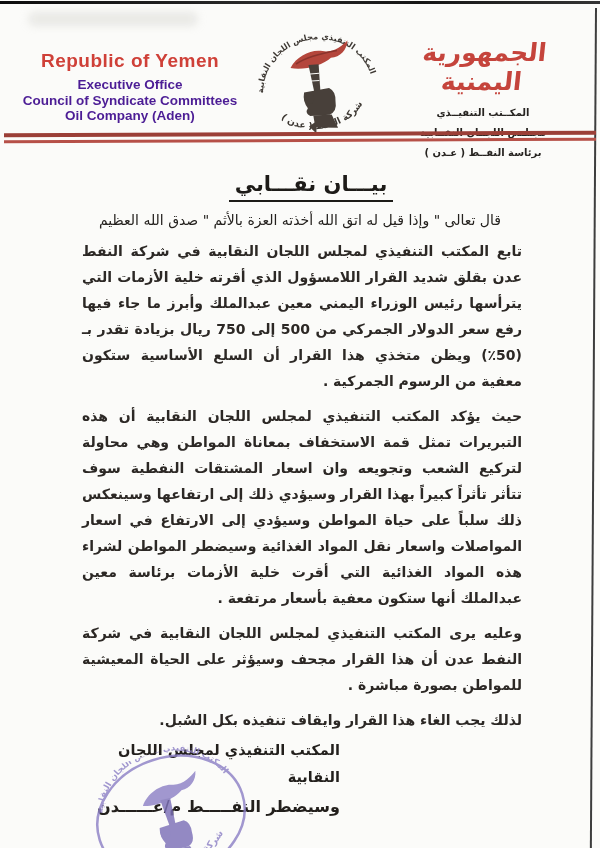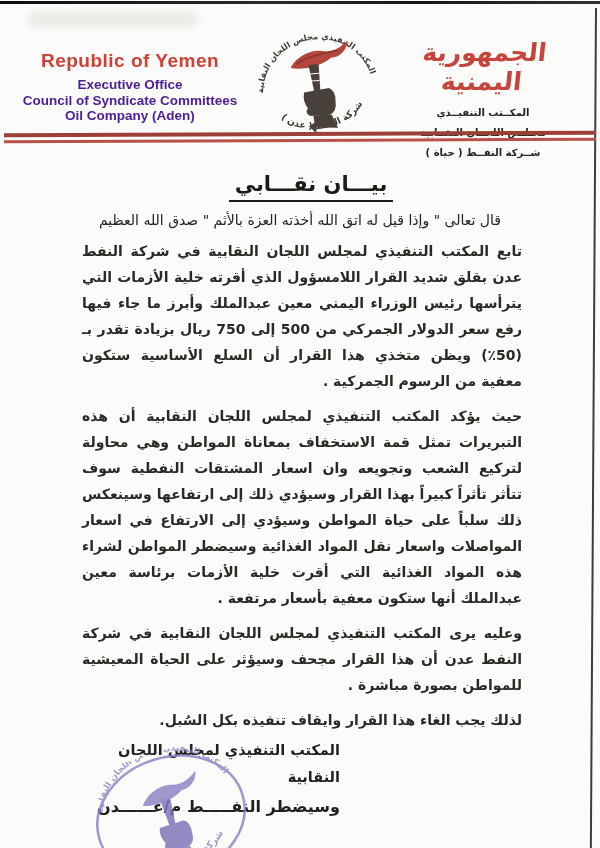--- a/index.html
+++ b/index.html
@@ -91,21 +91,21 @@
     <circle cx="57" cy="71" r="5" fill="#48403a"></circle>
     <path d="M 58,88 L 76,90 L 80,104 L 58,100 Z" fill="#48403a"></path>
     <path d="M 52,98 L 60,94 L 58,106 Z" fill="#48403a"></path>
   </g>
 </svg>
 
 <div class="header-ar">
   <div class="callig">الجمهورية اليمنية</div>
   <div class="line">المكــتب التنفيــذي</div>
   <div class="line">مجـلـس اللجــان النقــابية</div>
-  <div class="line">شــركة النفــط ( حياة )</div>
+  <div class="line">برئاسة النفــط ( عـدن )</div>
 </div>
 
 <div class="rules">
   <div class="rule-a"></div>
   <div class="rule-gap"></div>
   <div class="rule-b"></div>
 </div>
 
 <div class="title">
   <span class="u">بيـــان نقـــابي</span>

